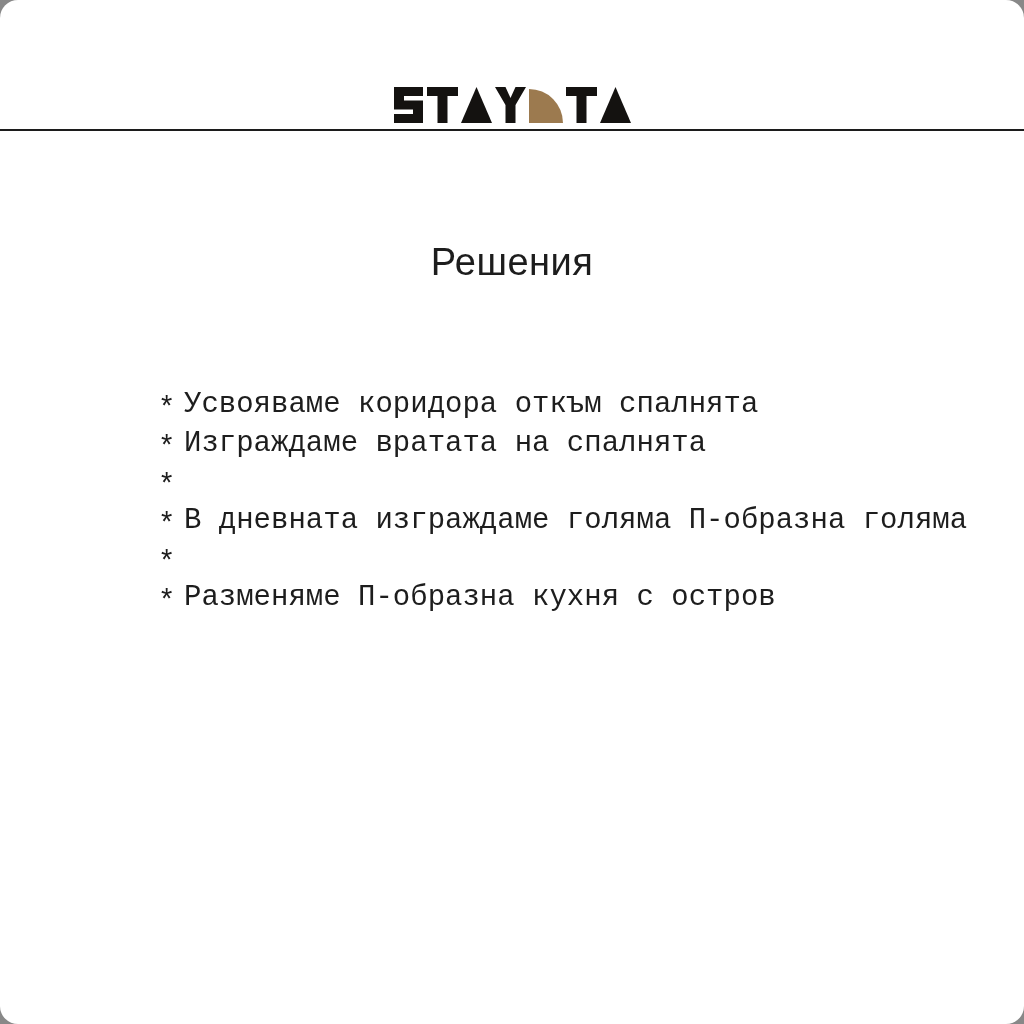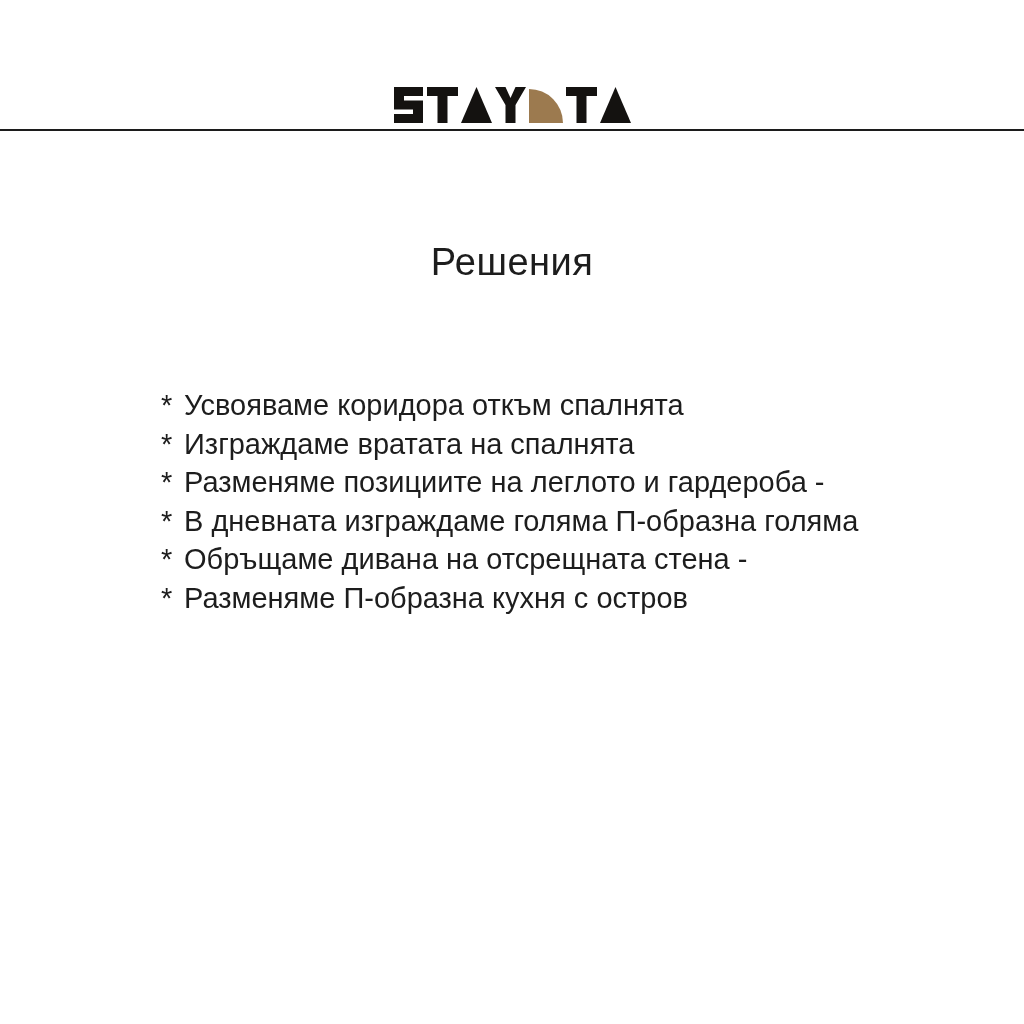--- a/index.html
+++ b/index.html
@@ -14,20 +14,21 @@
     background:#888;
     font-family:"Liberation Sans","DejaVu Sans",sans-serif;
   }
   .slide{
     position:relative;
     width:1024px;
     height:1024px;
     margin:0 auto;
     background:var(--bg);
     overflow:hidden;
+    border-radius:18px;
   }
   .logo{
     position:absolute;
     top:86px;
     left:50%;
     transform:translateX(-50%);
     width:238px;
     height:38px;
   }
   .logo svg{display:block;width:238px;height:38px;}
@@ -62,21 +63,21 @@
     color:var(--text);
   }
   .item{
     display:flex;
     align-items:flex-start;
   }
   .bullet{
     flex:0 0 23px;
     width:23px;
   }
-  .text{flex:1;}
+  .text{flex:1;font-family:Liberation Mono, monospace;}
   .text div{white-space:nowrap;}
 </style>
 </head>
 <body>
 
 <div class="slide">
 
   <div class="logo" role="img" aria-label="STAYDTA">
     <svg viewBox="0 0 238 36" xmlns="http://www.w3.org/2000/svg">
 
@@ -109,33 +110,31 @@
       </div>
       <div class="item">
         <span class="bullet">*</span>
         <span class="text">
           <div>Изграждаме вратата на спалнята</div>
         </span>
       </div>
       <div class="item">
         <span class="bullet">*</span>
         <span class="text">
-          <div>Разменяме позициите на леглото и гардероба -</div>
         </span>
       </div>
       <div class="item">
         <span class="bullet">*</span>
         <span class="text">
           <div>В дневната изграждаме голяма П-образна голяма</div>
         </span>
       </div>
       <div class="item">
         <span class="bullet">*</span>
         <span class="text">
-          <div>Обръщаме дивана на отсрещната стена -</div>
         </span>
       </div>
       <div class="item">
         <span class="bullet">*</span>
         <span class="text">
           <div>Разменяме П-образна кухня с остров</div>
         </span>
       </div>
     </div>
 

